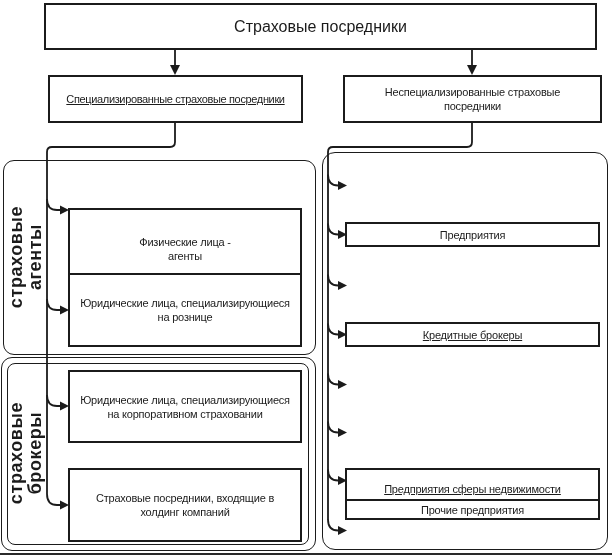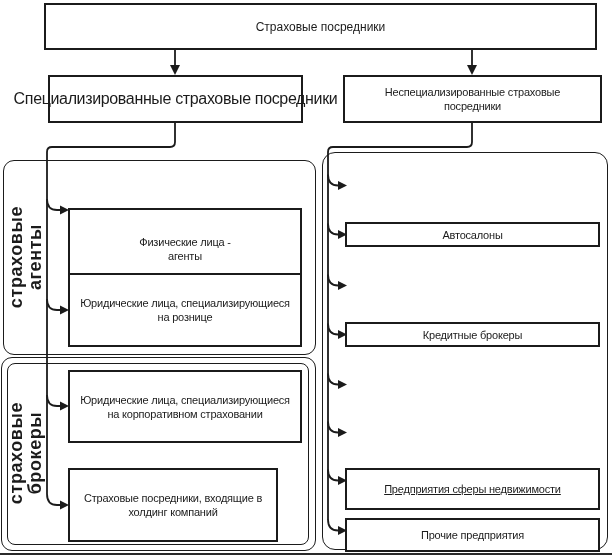--- a/index.html
+++ b/index.html
@@ -8,22 +8,22 @@
     position:relative; width:612px; height:555px; background:var(--bg);
     font-family:"Liberation Sans","DejaVu Sans",sans-serif; color:var(--ink);
     overflow:hidden;
   }
   .box {
     position:absolute; box-sizing:border-box; border:2px solid var(--ink);
     background:#fff; display:flex; align-items:center; justify-content:center;
     text-align:center; white-space:pre-line; font-size:11px; line-height:14px;
     letter-spacing:-0.2px; z-index:3; padding:0 3px;
   }
-  .box.title { font-size:12px; letter-spacing:0; }
-  .box.oneline { white-space:nowrap; font-size:16px; letter-spacing:-0.35px; }
+  .box.title { font-size:16px; letter-spacing:0; }
+  .box.oneline { white-space:nowrap; font-size:11px; letter-spacing:-0.35px;text-decoration:underline; }
   .box.small { line-height:12px; }
   .group {
     position:absolute; box-sizing:border-box; border:1.6px solid var(--ink);
     border-radius:11px; background:transparent; z-index:1;
   }
   .group.inner { border-radius:8px; }
   .vlabel-wrap {
     position:absolute; display:flex; align-items:center; justify-content:center;
     z-index:3;
   }
@@ -103,22 +103,22 @@
 брокеры</span>
   </div>
 
   <div class="box" style="left:68px; top:174px; width:234px; height:82px;margin-top:34px;">Физические лица -
 агенты</div>
   <div class="box" style="left:68px; top:273px; width:234px; height:74px;">Юридические лица, специализирующиеся
 на рознице</div>
 
   <div class="box" style="left:68px; top:370px; width:234px; height:73px;">Юридические лица, специализирующиеся
 на корпоративном страховании</div>
-  <div class="box" style="left:68px; top:468px; width:210px; height:74px;">Страховые посредники, входящие в
+  <div class="box" style="left:68px; top:468px; width:234px; height:74px;">Страховые посредники, входящие в
 холдинг компаний</div>
 
-  <div class="box small" style="left:345px; top:222px; width:255px; height:25px;">Автосалоны</div>
-  <div class="box small" style="left:345px; top:322px; width:255px; height:25px;">Кредитные брокеры</div>
+  <div class="box small" style="left:345px; top:222px; width:255px; height:25px;">Предприятия</div>
+  <div class="box small" style="left:345px; top:322px; width:255px; height:25px;text-decoration:underline;">Кредитные брокеры</div>
   <div class="box small" style="left:345px; top:468px; width:255px; height:42px;text-decoration:underline;">Предприятия сферы недвижимости</div>
-  <div class="box small" style="left:345px; top:518px; width:255px; height:34px;">Прочие предприятия</div>
+  <div class="box small" style="left:345px; top:499px; width:255px; height:21px;">Прочие предприятия</div>
 
   <div class="scan-edge"></div>
 </div>
 
 </body></html>

